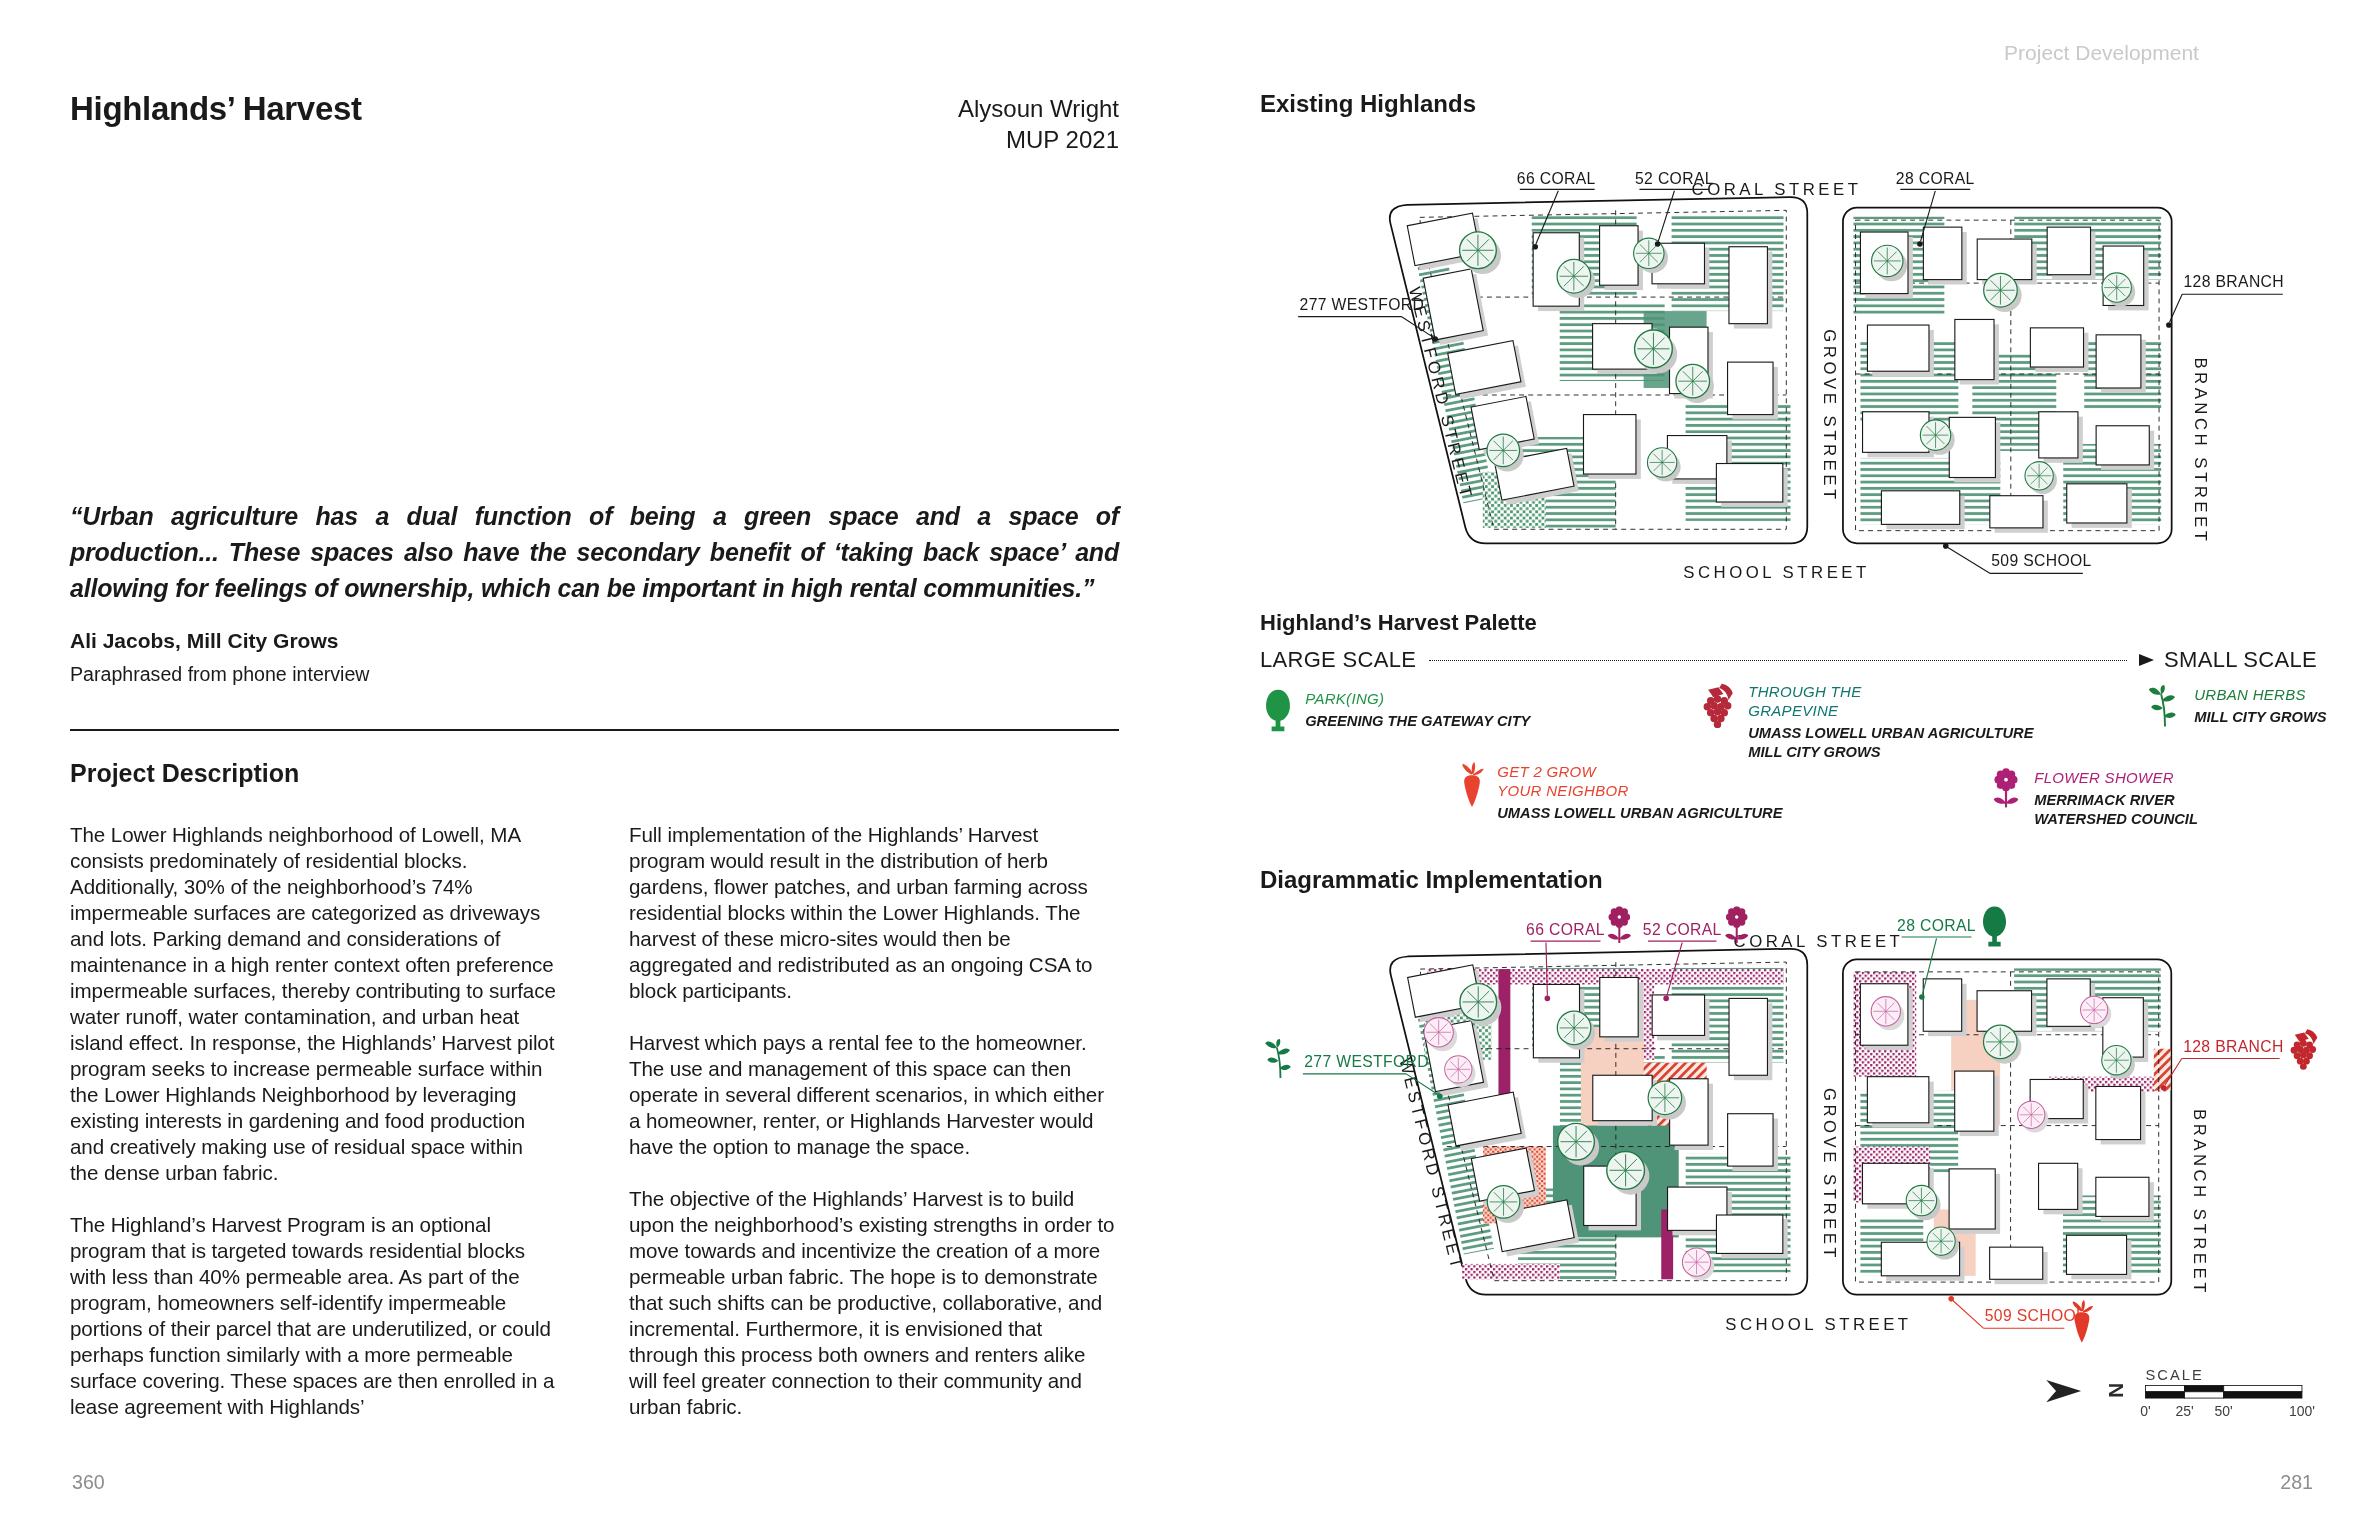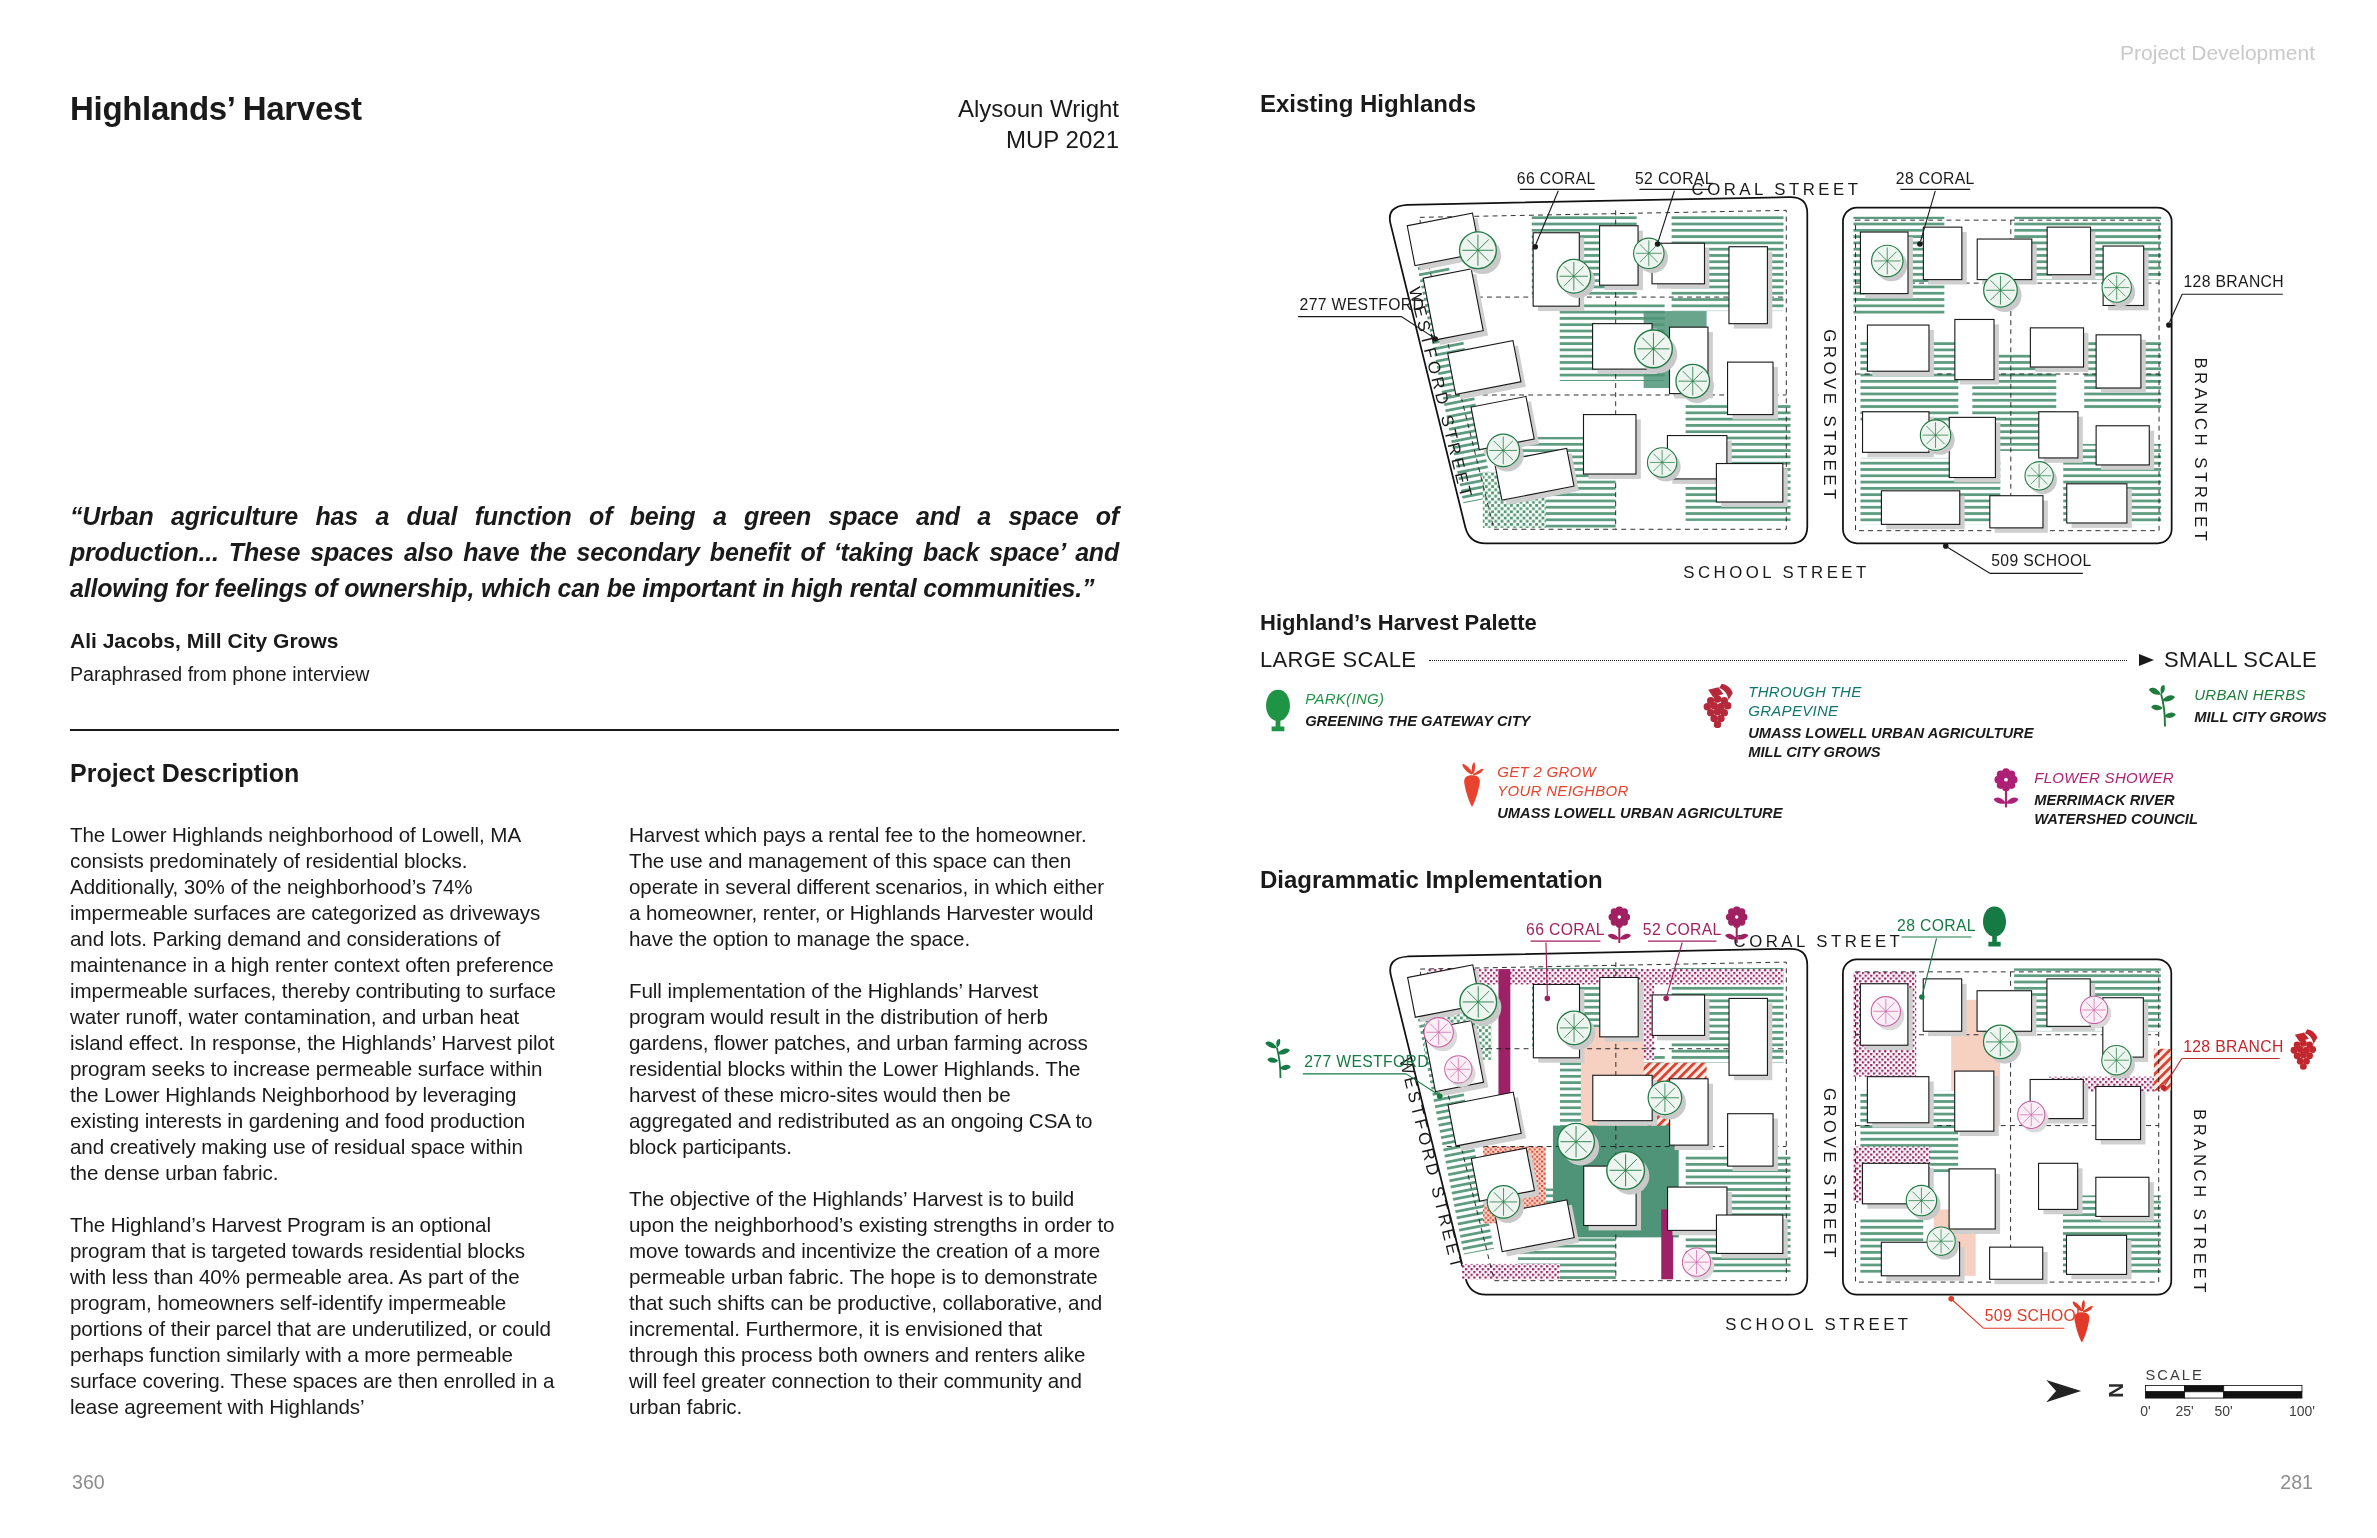--- a/index.html
+++ b/index.html
@@ -18,21 +18,21 @@
   .sec-head{left:70px;top:759px;font-size:25px;font-weight:bold;}
   .col{top:822px;width:486px;font-size:20.6px;line-height:26px;letter-spacing:-0.1px;}
   .col1{left:70px;}
   .col2{left:629px;}
   .col p{margin:0 0 26px 0;}
   .pgnum{top:1471px;font-size:19.6px;color:#8d8d8d;}
   .pg-l{left:72px;}
   .pg-r{left:2236px;width:77px;text-align:right;}
 
   
-  .pg-header{left:1888px;top:41px;width:427px;text-align:right;font-size:21px;color:#c9c9c9;}
+  .pg-header{left:1888px;top:41px;width:427px;text-align:center;font-size:21px;color:#c9c9c9;}
   .map-head{font-size:24px;font-weight:bold;}
   .h-exist{left:1260px;top:90px;}
   .h-pal{left:1260px;top:610px;font-size:22px;}
   .h-impl{left:1260px;top:866px;}
   .scale-row{left:1260px;top:647px;width:1057px;display:flex;align-items:center;font-size:22px;letter-spacing:0.3px;}
   .scale-line{flex:1;margin:0 12.6px;border-top:1.7px dotted #1a1a1a;height:0;position:relative;}
   .scale-arrow{width:0;height:0;border-left:15.4px solid #1a1a1a;border-top:6.3px solid transparent;
                border-bottom:6.3px solid transparent;margin-right:9.8px;}
 
   .pal-item{display:flex;align-items:flex-start;}
@@ -216,22 +216,22 @@
   <div class="abs attr-note">Paraphrased from phone interview</div>
 
   <div class="abs divider"></div>
   <div class="abs sec-head">Project Description</div>
 
   <div class="abs col col1">
     <p>The Lower Highlands neighborhood of Lowell, MA consists predominately of residential blocks. Additionally, 30% of the neighborhood’s 74% impermeable surfaces are categorized as driveways and lots. Parking demand and considerations of maintenance in a high renter context often preference impermeable surfaces, thereby contributing to surface water runoff, water contamination, and urban heat island effect. In response, the Highlands’ Harvest pilot program seeks to increase permeable surface within the Lower Highlands Neighborhood by leveraging existing interests in gardening and food production and creatively making use of residual space within the dense urban fabric.</p>
     <p>The Highland’s Harvest Program is an optional program that is targeted towards residential blocks with less than 40% permeable area. As part of the program, homeowners self-identify impermeable portions of their parcel that are underutilized, or could perhaps function similarly with a more permeable surface covering. These spaces are then enrolled in a lease agreement with Highlands’</p>
   </div>
   <div class="abs col col2">
+    <p>Full implementation of the Highlands’ Harvest program would result in the distribution of herb gardens, flower patches, and urban farming across residential blocks within the Lower Highlands. The harvest of these micro-sites would then be aggregated and redistributed as an ongoing CSA to block participants.</p>
     <p>Harvest which pays a rental fee to the homeowner. The use and management of this space can then operate in several different scenarios, in which either a homeowner, renter, or Highlands Harvester would have the option to manage the space.</p>
-    <p>Full implementation of the Highlands’ Harvest program would result in the distribution of herb gardens, flower patches, and urban farming across residential blocks within the Lower Highlands. The harvest of these micro-sites would then be aggregated and redistributed as an ongoing CSA to block participants.</p>
     <p>The objective of the Highlands’ Harvest is to build upon the neighborhood’s existing strengths in order to move towards and incentivize the creation of a more permeable urban fabric. The hope is to demonstrate that such shifts can be productive, collaborative, and incremental. Furthermore, it is envisioned that through this process both owners and renters alike will feel greater connection to their community and urban fabric.</p>
   </div>
 
   <div class="abs pgnum pg-l">360</div>
 
   <div class="abs pg-header" style="color: rgb(201, 201, 201); fill: rgb(201, 201, 201);">Project Development</div>
   <div class="abs map-head h-exist">Existing Highlands</div>
 
   <svg class="abs" style="left:1252px;top:164px;" width="1084" height="448" viewBox="0 0 1550 640">
     <use href="#blk-shape"></use>

